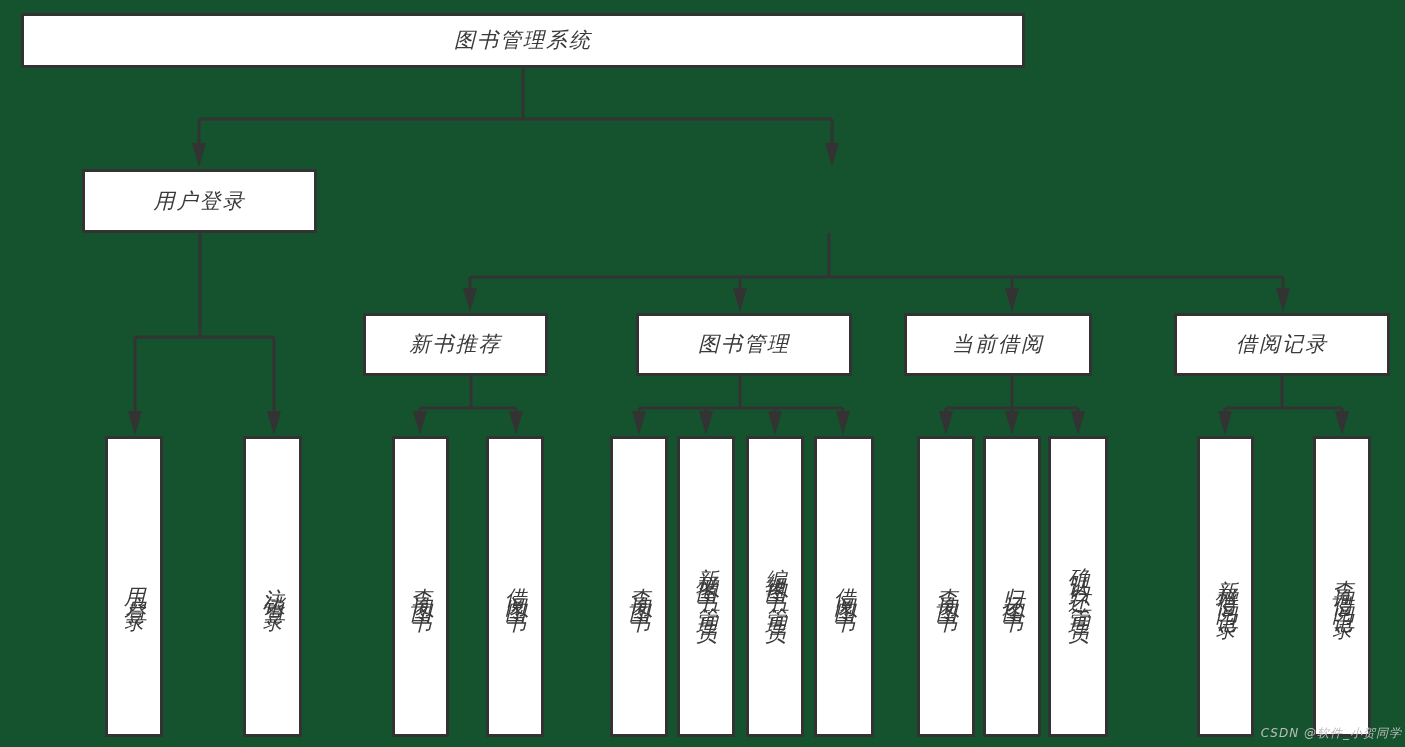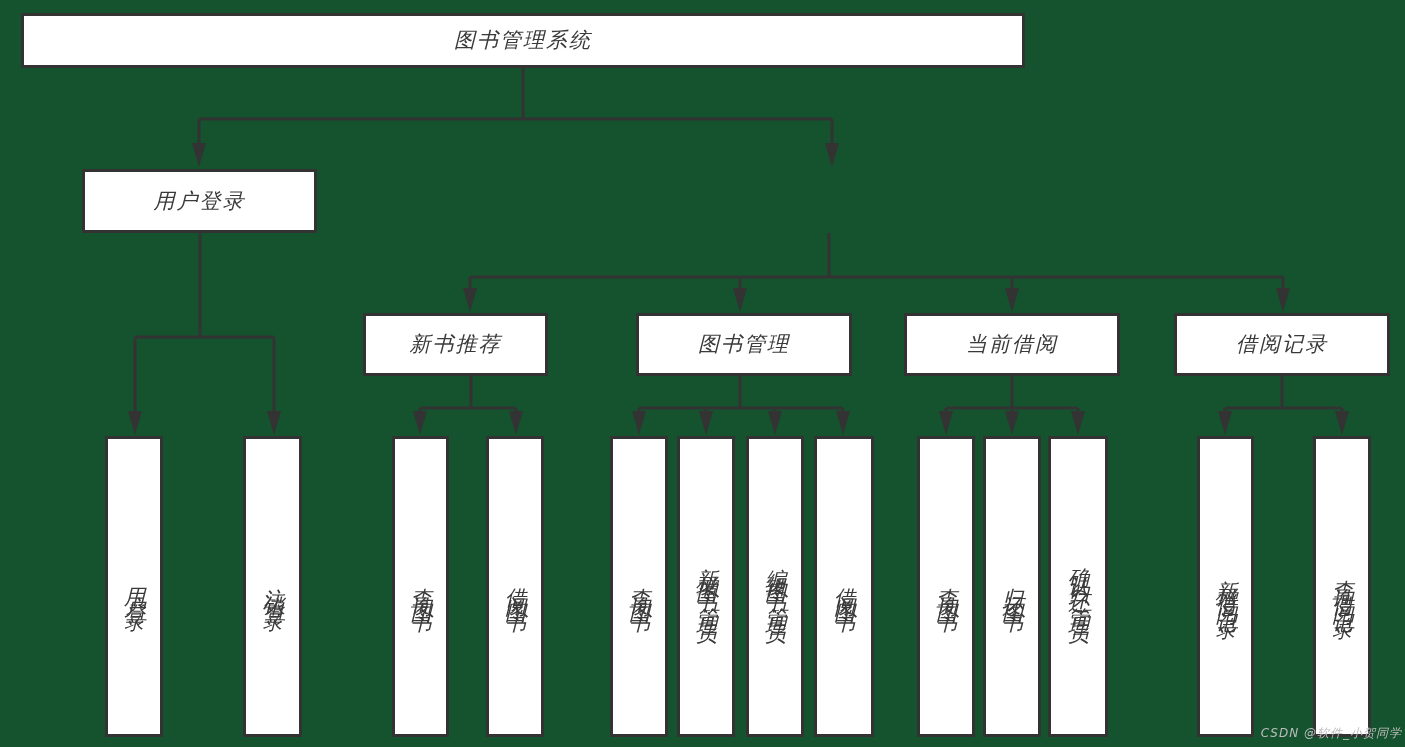--- a/index.html
+++ b/index.html
@@ -122,21 +122,21 @@
       <polygon points="1335,411 1349,411 1342,435" stroke="none"></polygon>
     </g>
   </svg>
 
   <div class="node" style="left:21px;top:13px;width:1004px;height:55px;">图书管理系统</div>
 
   <div class="node" style="left:82px;top:169px;width:235px;height:64px;">用户登录</div>
 
   <div class="node" style="left:363px;top:313px;width:185px;height:63px;">新书推荐</div>
   <div class="node" style="left:636px;top:313px;width:216px;height:63px;">图书管理</div>
-  <div class="node" style="left:904px;top:313px;width:216px;height:63px;">当前借阅</div>
+  <div class="node" style="left:904px;top:313px;width:188px;height:63px;">当前借阅</div>
   <div class="node" style="left:1174px;top:313px;width:216px;height:63px;">借阅记录</div>
 
   <div class="node v" style="left:105px;top:436px;width:58px;height:301px;">用户登录</div>
   <div class="node v" style="left:243px;top:436px;width:59px;height:301px;">注销登录</div>
 
   <div class="node v" style="left:392px;top:436px;width:57px;height:301px;">查询图书</div>
   <div class="node v" style="left:486px;top:436px;width:58px;height:301px;">借阅图书</div>
 
   <div class="node v" style="left:610px;top:436px;width:58px;height:301px;">查询图书</div>
   <div class="node v" style="left:677px;top:436px;width:58px;height:301px;">新增图书（管理员）</div>

